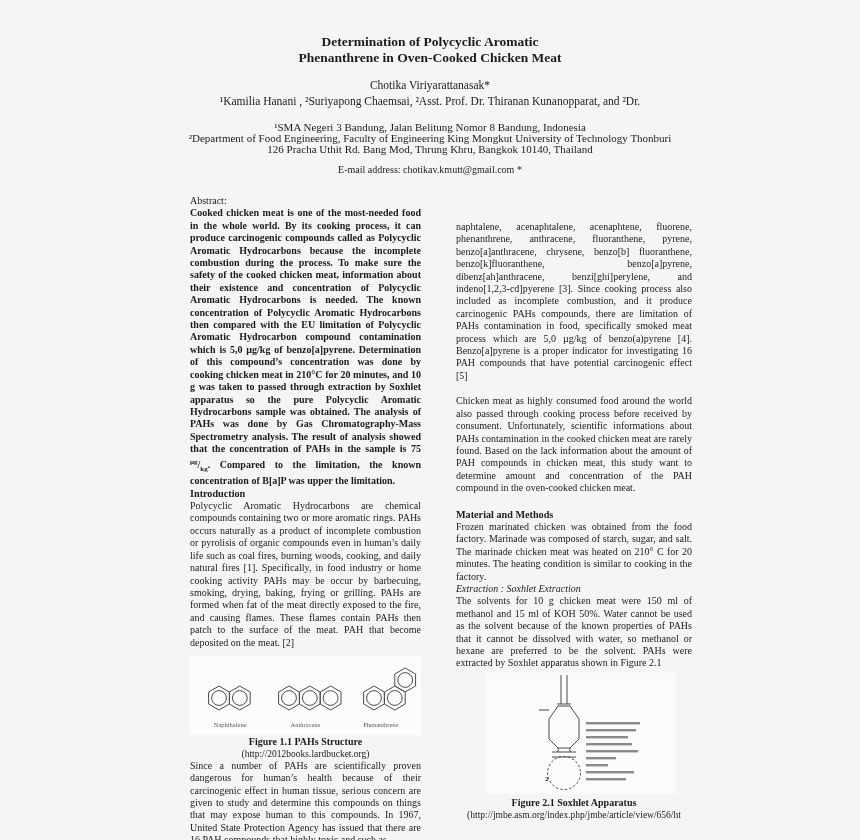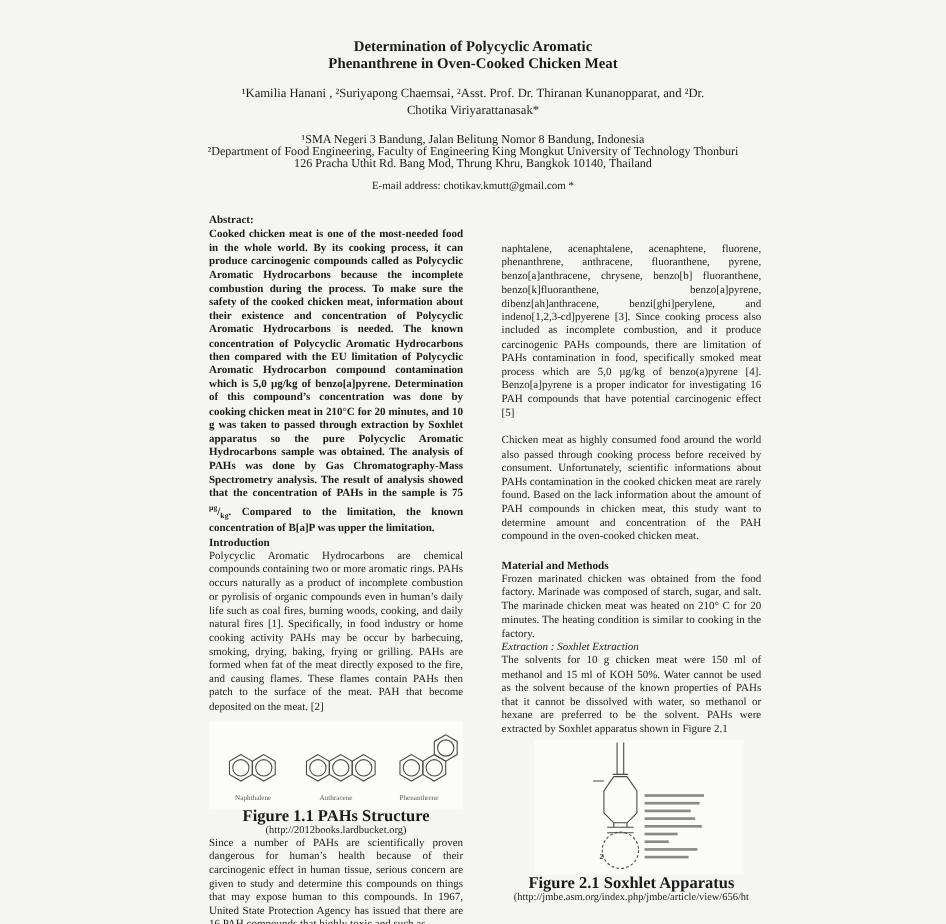--- a/index.html
+++ b/index.html
@@ -17,51 +17,51 @@
   .authors{margin-top:11px;font-size:11.5px;line-height:16px;}
   .authors span{display:block;}
   .affiliations{margin-top:13px;font-size:11px;line-height:10.8px;}
   .affiliations span{display:block;}
   .email{margin-top:10px;font-size:10px;}
   
   .col{position:absolute;font-size:10px;line-height:12.4px;text-align:justify;}
   .col p{margin:0;}
   .col-left{left:190px;top:195px;width:231px;}
   .col-right{left:456px;top:193px;width:236px;margin-top:28px;}
-  .abstract-heading{font-weight:bold;margin-bottom:3px;}
+  .abstract-heading{font-weight:normal;margin-bottom:3px;}
   .bold-body{font-weight:bold;}
   .h-section{font-weight:bold;font-size:10.2px;margin-top:17px;}
   .h-sub{font-style:italic;margin-top:11px;}
   .para{margin-top:10px;}
   .para-tight{margin-top:11px;}
   .frac-sup{vertical-align:super;font-size:7px;font-weight:bold;}
   .frac-sub{vertical-align:sub;font-size:7px;font-weight:bold;}
   
   .figure1{margin-top:7px;background:#fcfcfb;padding:4px 0 3px 0;text-align:center;}
   .mol-labels{display:flex;width:226px;margin:0 auto;font-size:6.5px;color:#5a5a5a;text-align:center;}
   .mol-labels span{flex:1;}
-  .fig-caption{font-weight:bold;text-align:center;font-size:15px;margin-top:12px;line-height:13px;}
+  .fig-caption{font-weight:bold;text-align:center;font-size:10px;margin-top:12px;line-height:13px;}
   .fig-source{text-align:center;font-size:9.5px;line-height:12px;margin-top:1px;}
   
   .figure2{position:relative;margin-top:3px;width:190px;margin-left:30px;background:#fbfbfa;}
   .flask-label{position:absolute;left:59px;top:100px;font-size:7px;font-weight:bold;}
   svg .ln{stroke:#4a4a4a;stroke-width:1;fill:none;}
   svg .legend-bar{fill:#6e6e6e;opacity:.8;}
 </style>
 </head>
 <body>
 
 <div class="page">
 
   <div class="header">
     <span class="title-line">Determination of Polycyclic Aromatic</span>
     <span class="title-line">Phenanthrene in Oven-Cooked Chicken Meat</span>
     <div class="authors">
+      <span>Chotika Viriyarattanasak*</span>
       <span>¹Kamilia Hanani , ²Suriyapong Chaemsai, ²Asst. Prof. Dr. Thiranan Kunanopparat, and ²Dr.</span>
-      <span>Chotika Viriyarattanasak*</span>
     </div>
     <div class="affiliations">
       <span>¹SMA Negeri 3 Bandung, Jalan Belitung Nomor 8 Bandung, Indonesia</span>
       <span>²Department of Food Engineering, Faculty of Engineering King Mongkut University of Technology Thonburi</span>
       <span>126 Pracha Uthit Rd. Bang Mod, Thrung Khru, Bangkok 10140, Thailand</span>
     </div>
     <div class="email">E-mail address: chotikav.kmutt@gmail.com *</div>
   </div>
 
   <div class="col col-left">

